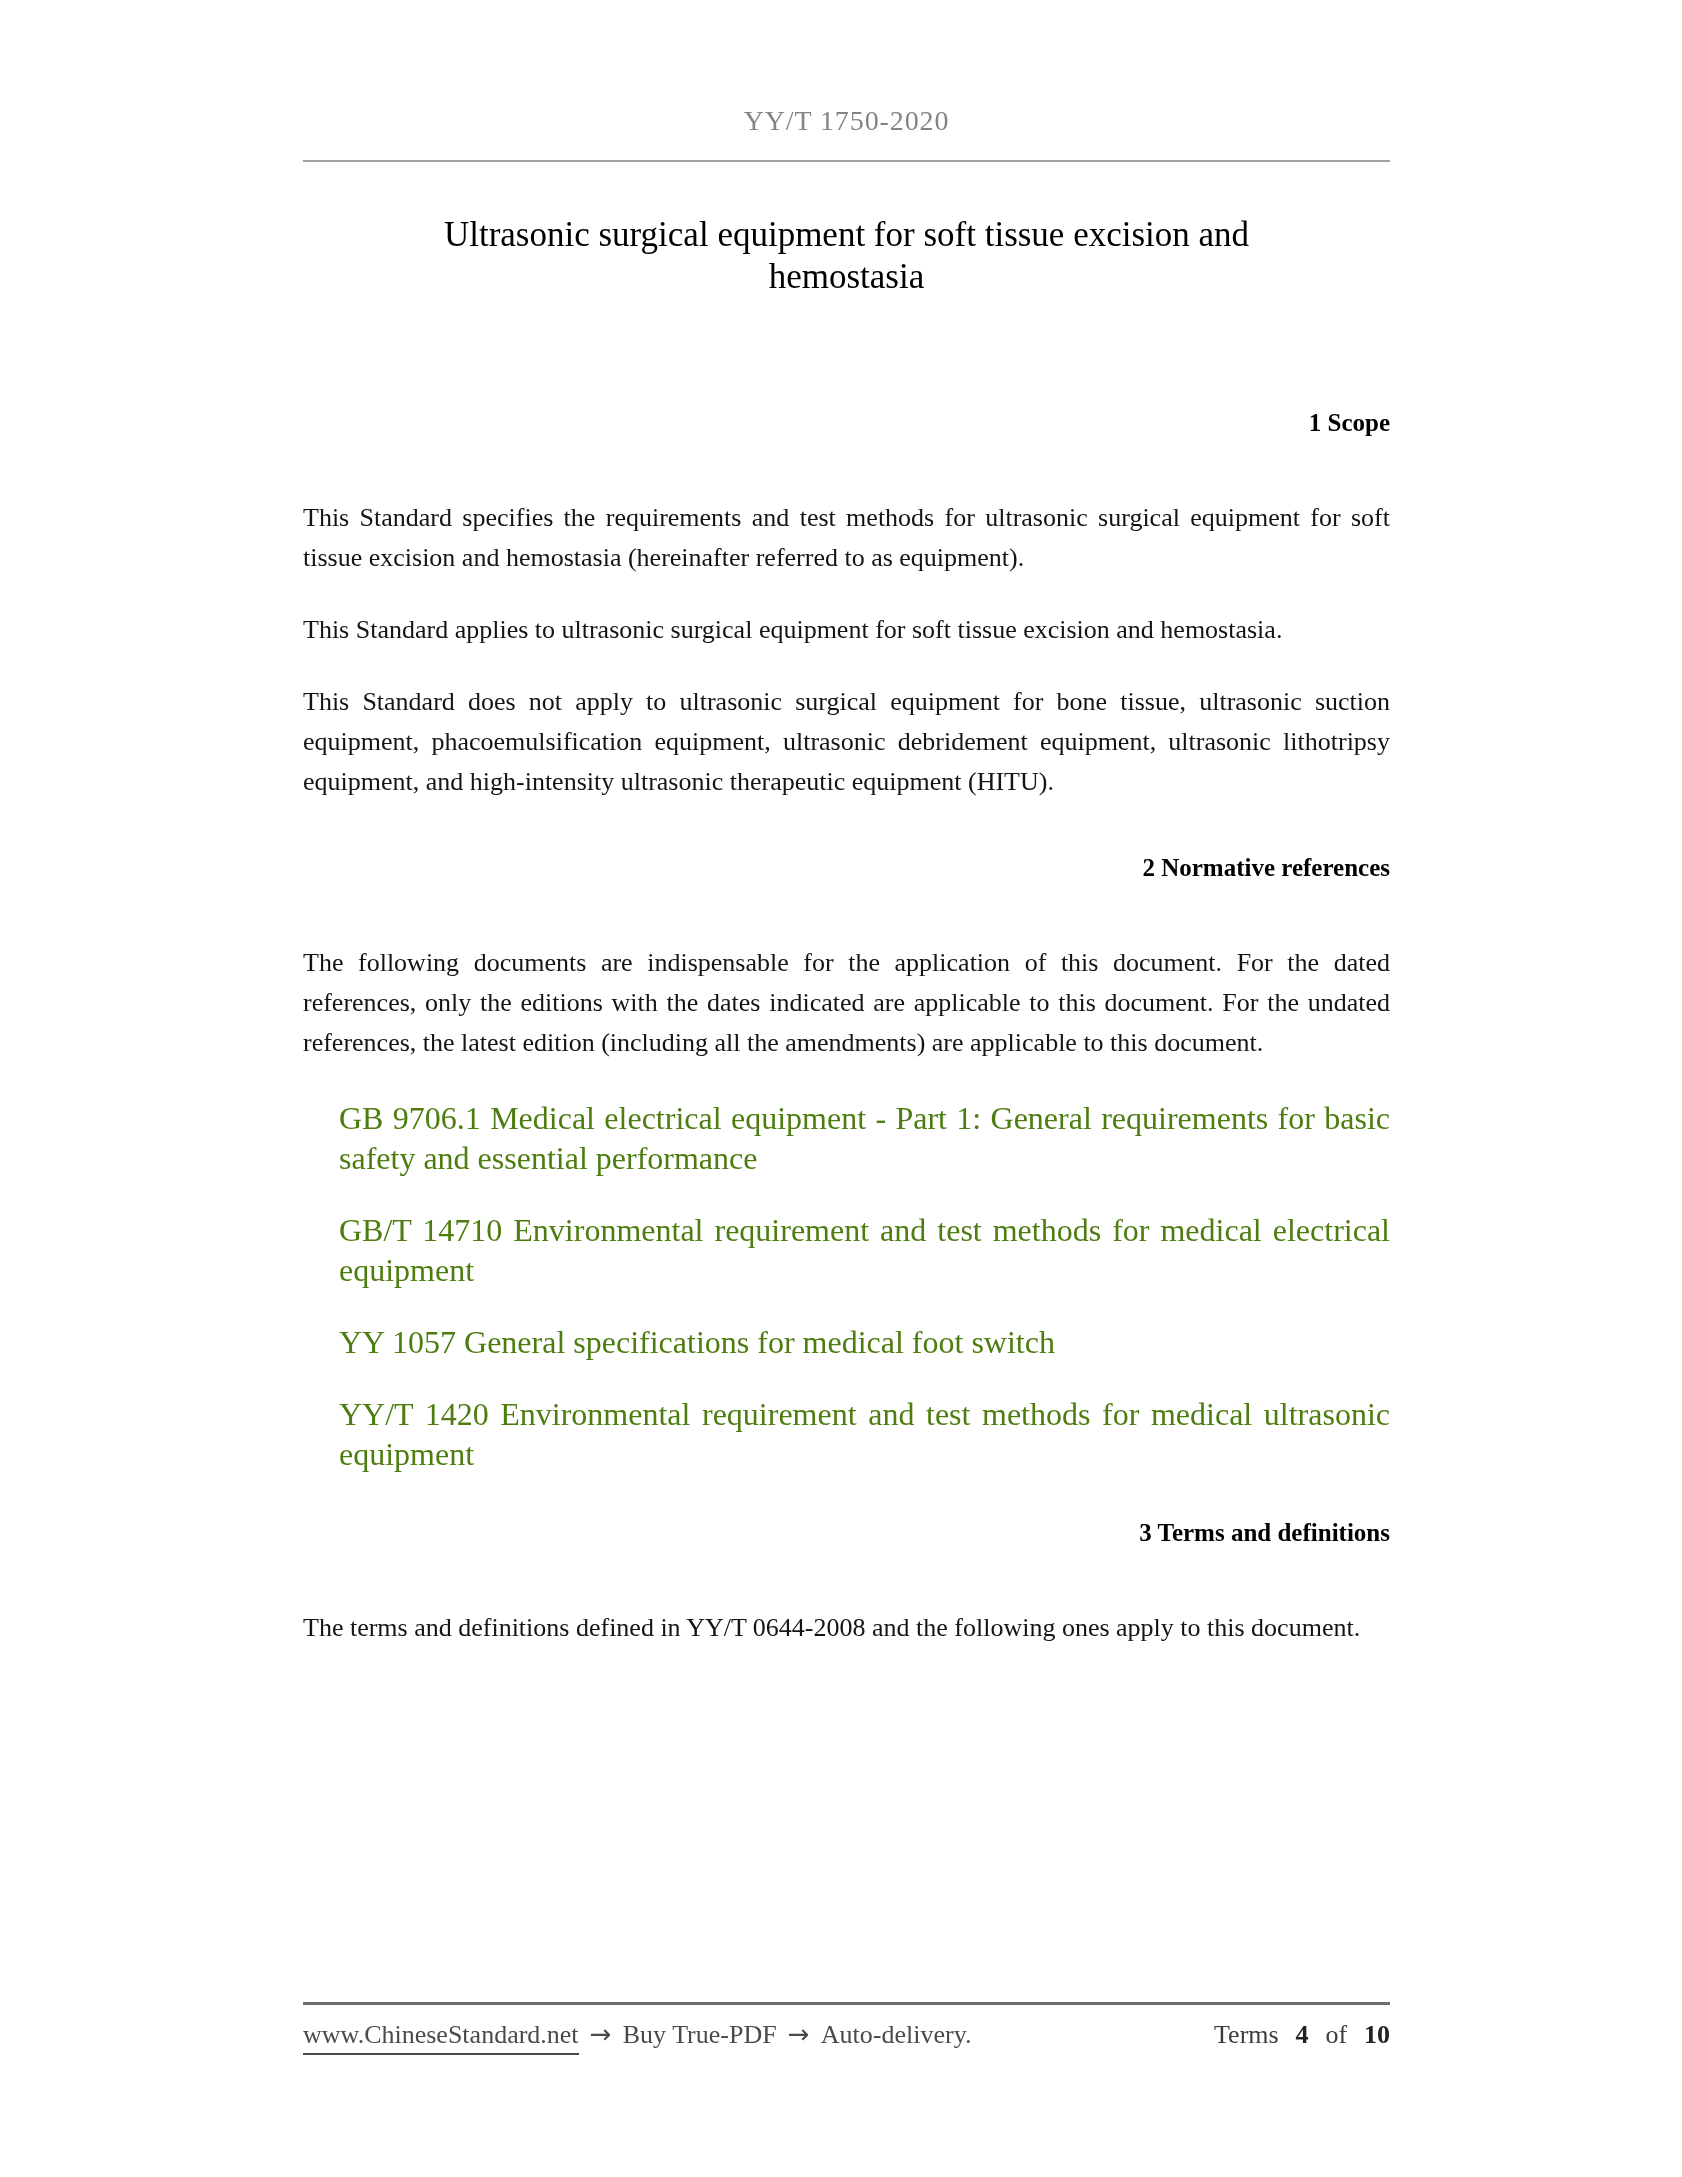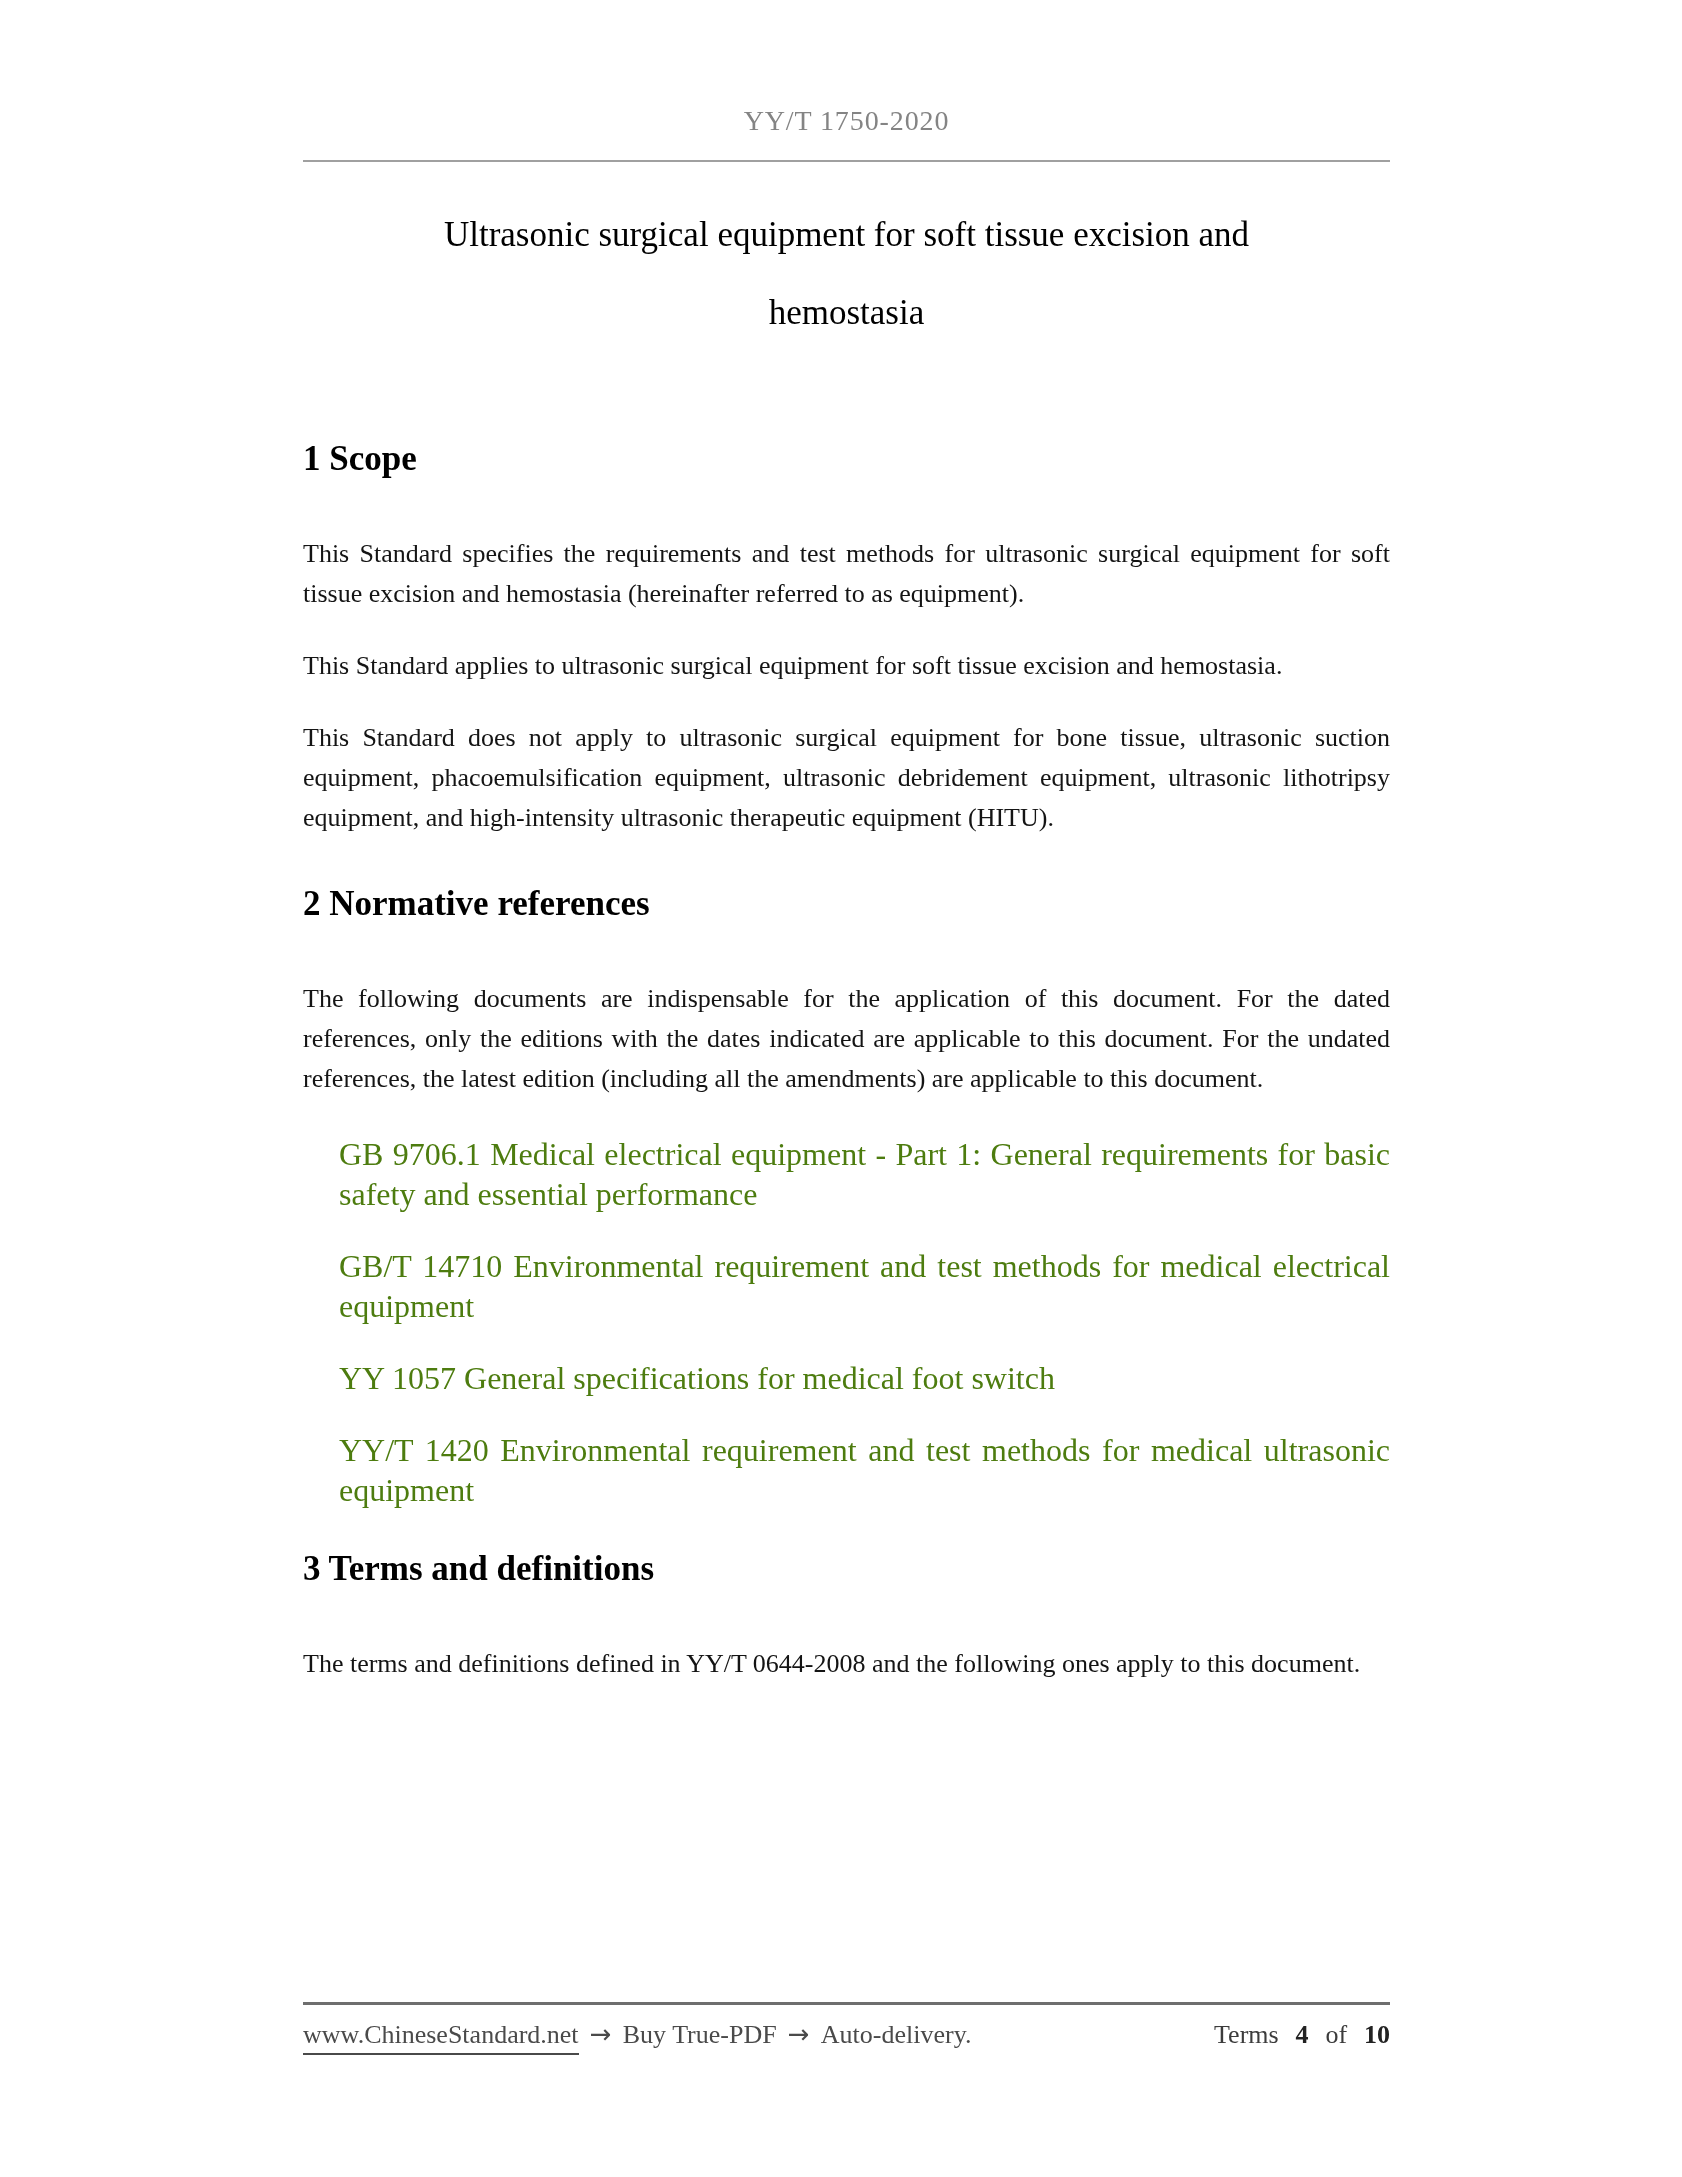--- a/index.html
+++ b/index.html
@@ -34,28 +34,28 @@
   }
   
   .doc-title {
     margin-top: 52px;
     text-align: center;
     font-size: 35px;
     font-weight: normal;
     color: #000000;
   }
   .doc-title .title-line { display: block; line-height: 42px; }
-  .doc-title .title-line + .title-line { margin-top: 36px; }
+  .doc-title .title-line + .title-line { }
   
   .heading {
-    font-size: 35px;
+    font-size: 25px;
     font-weight: bold;
     color: #000000;
     line-height: 42px;
-    text-align: left;
+    text-align: right;
   }
   .h-scope { margin-top: 104px; }
   .h-norm  { margin-top: 45px; }
   .h-terms { margin-top: 38px; }
   
   .para {
     font-size: 26px;
     line-height: 40px;
     text-align: justify;
     color: #141414;

